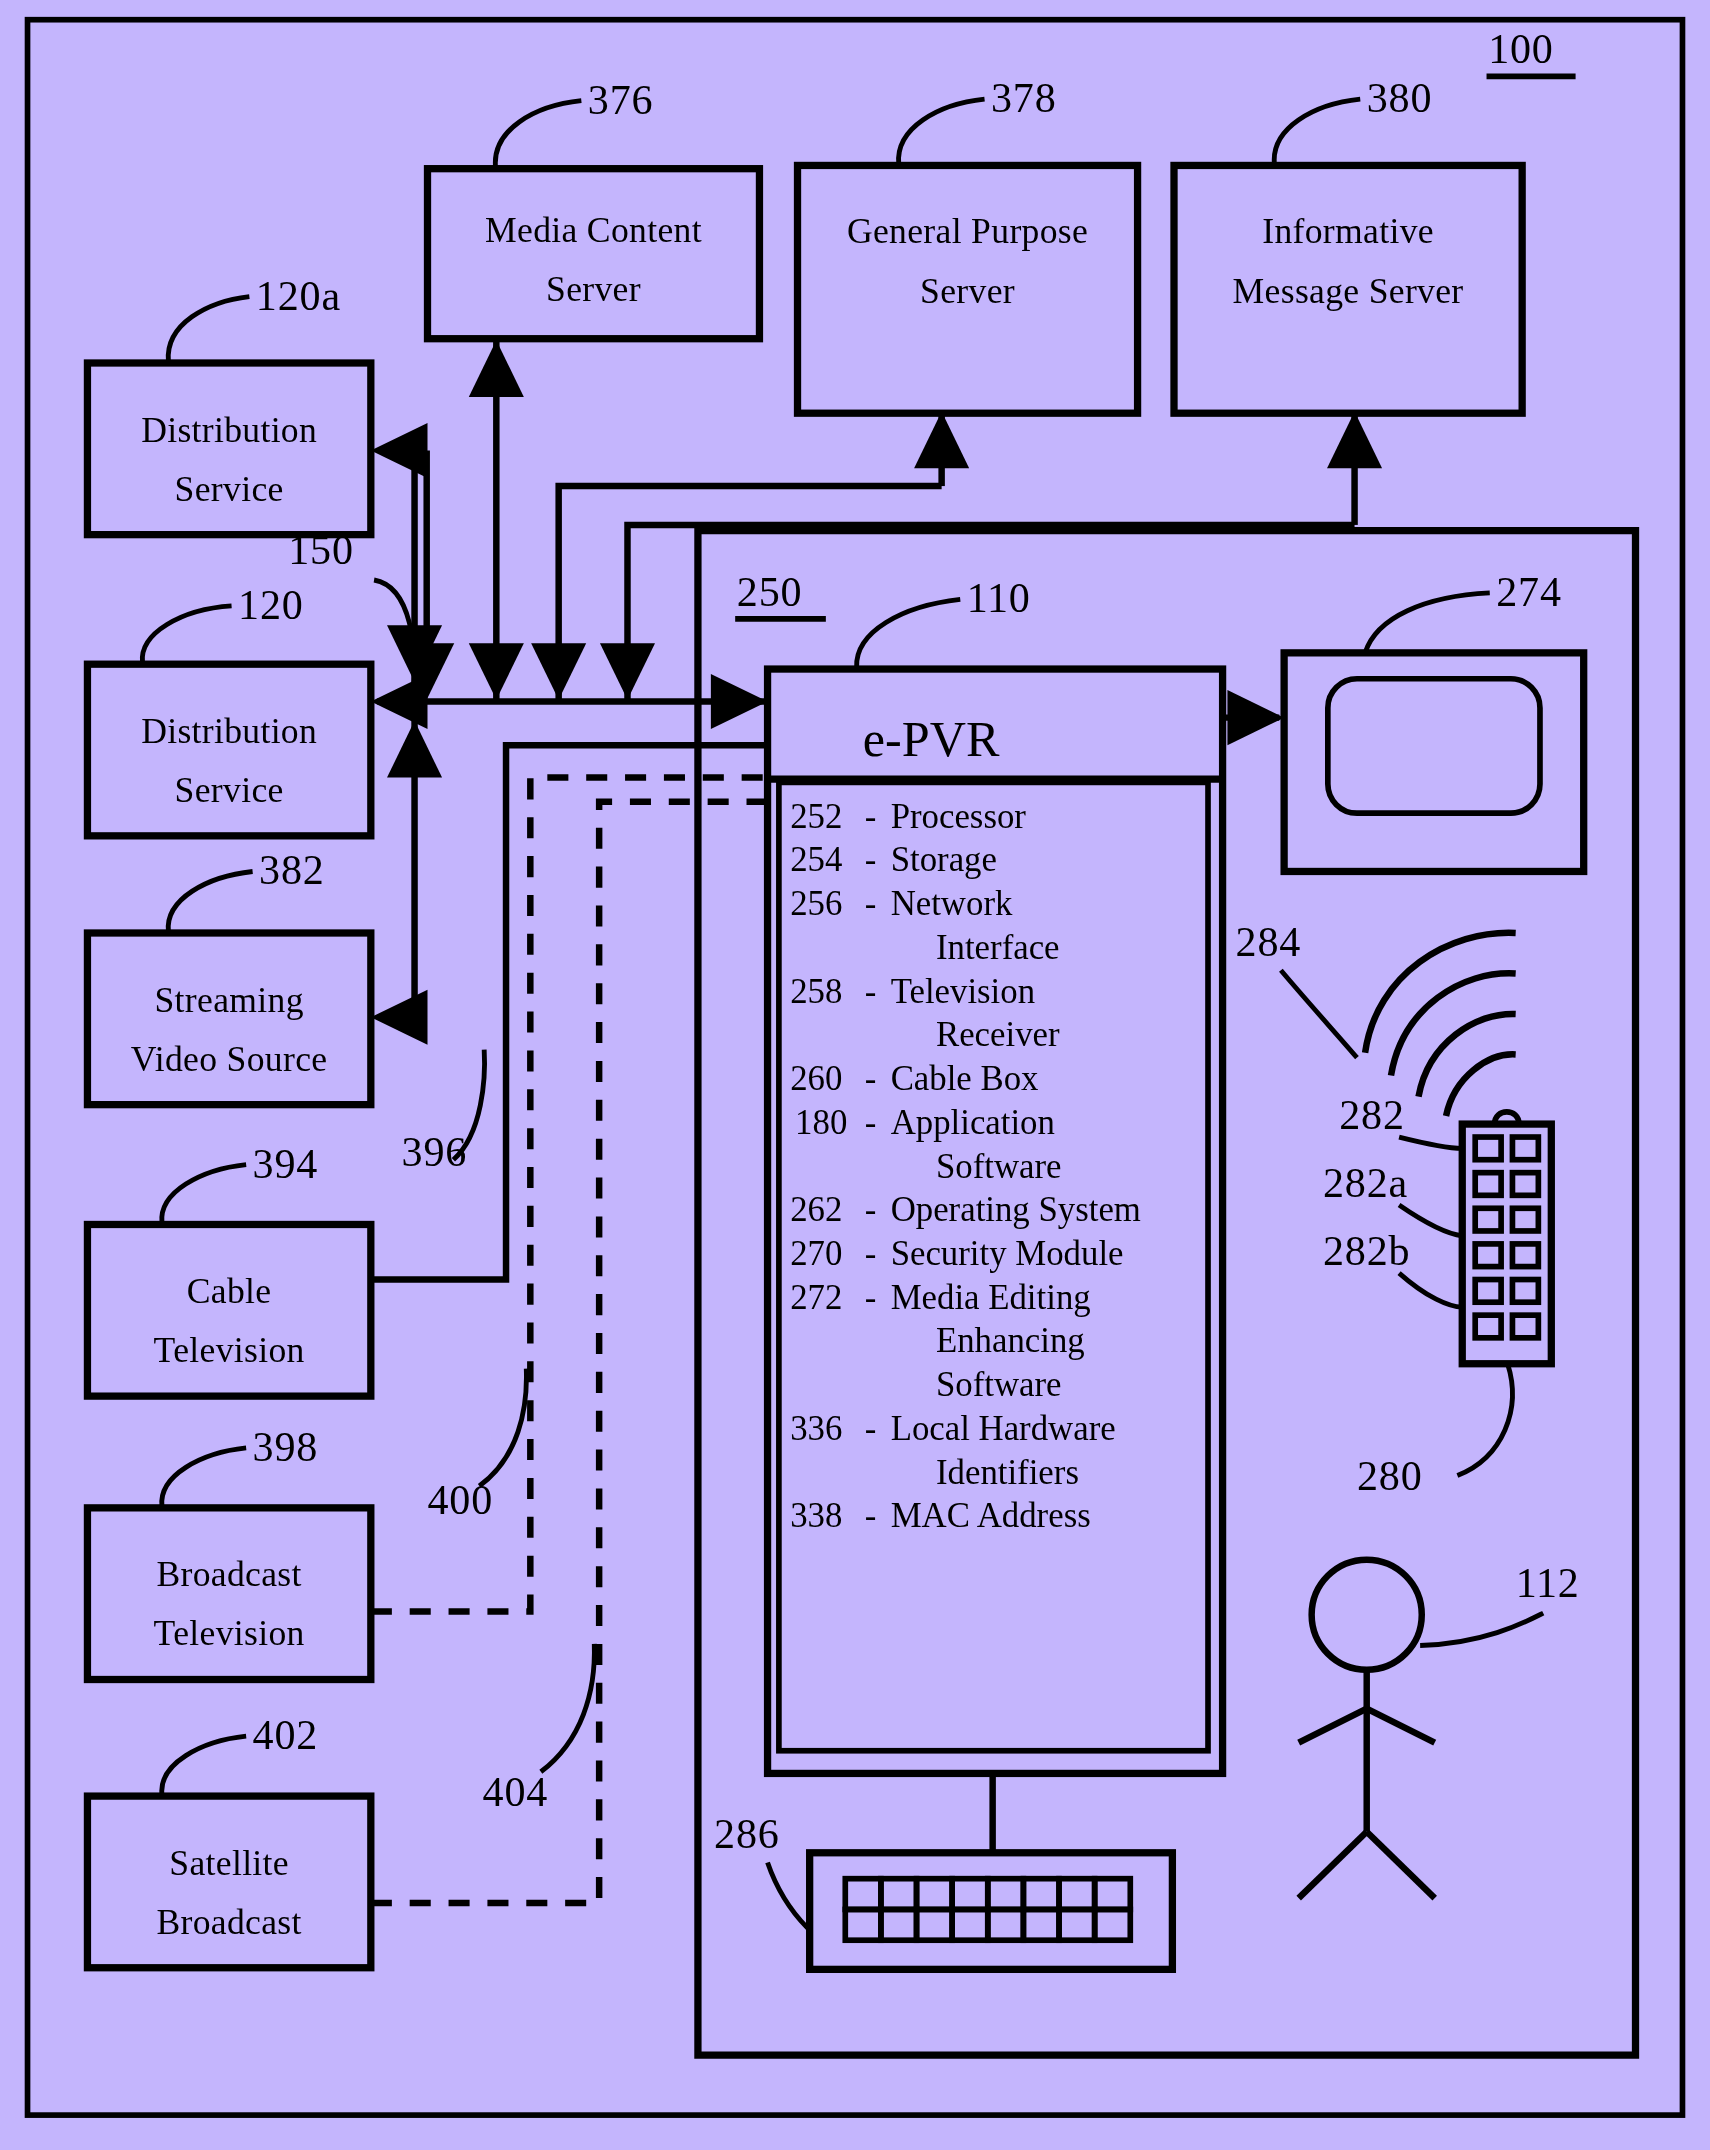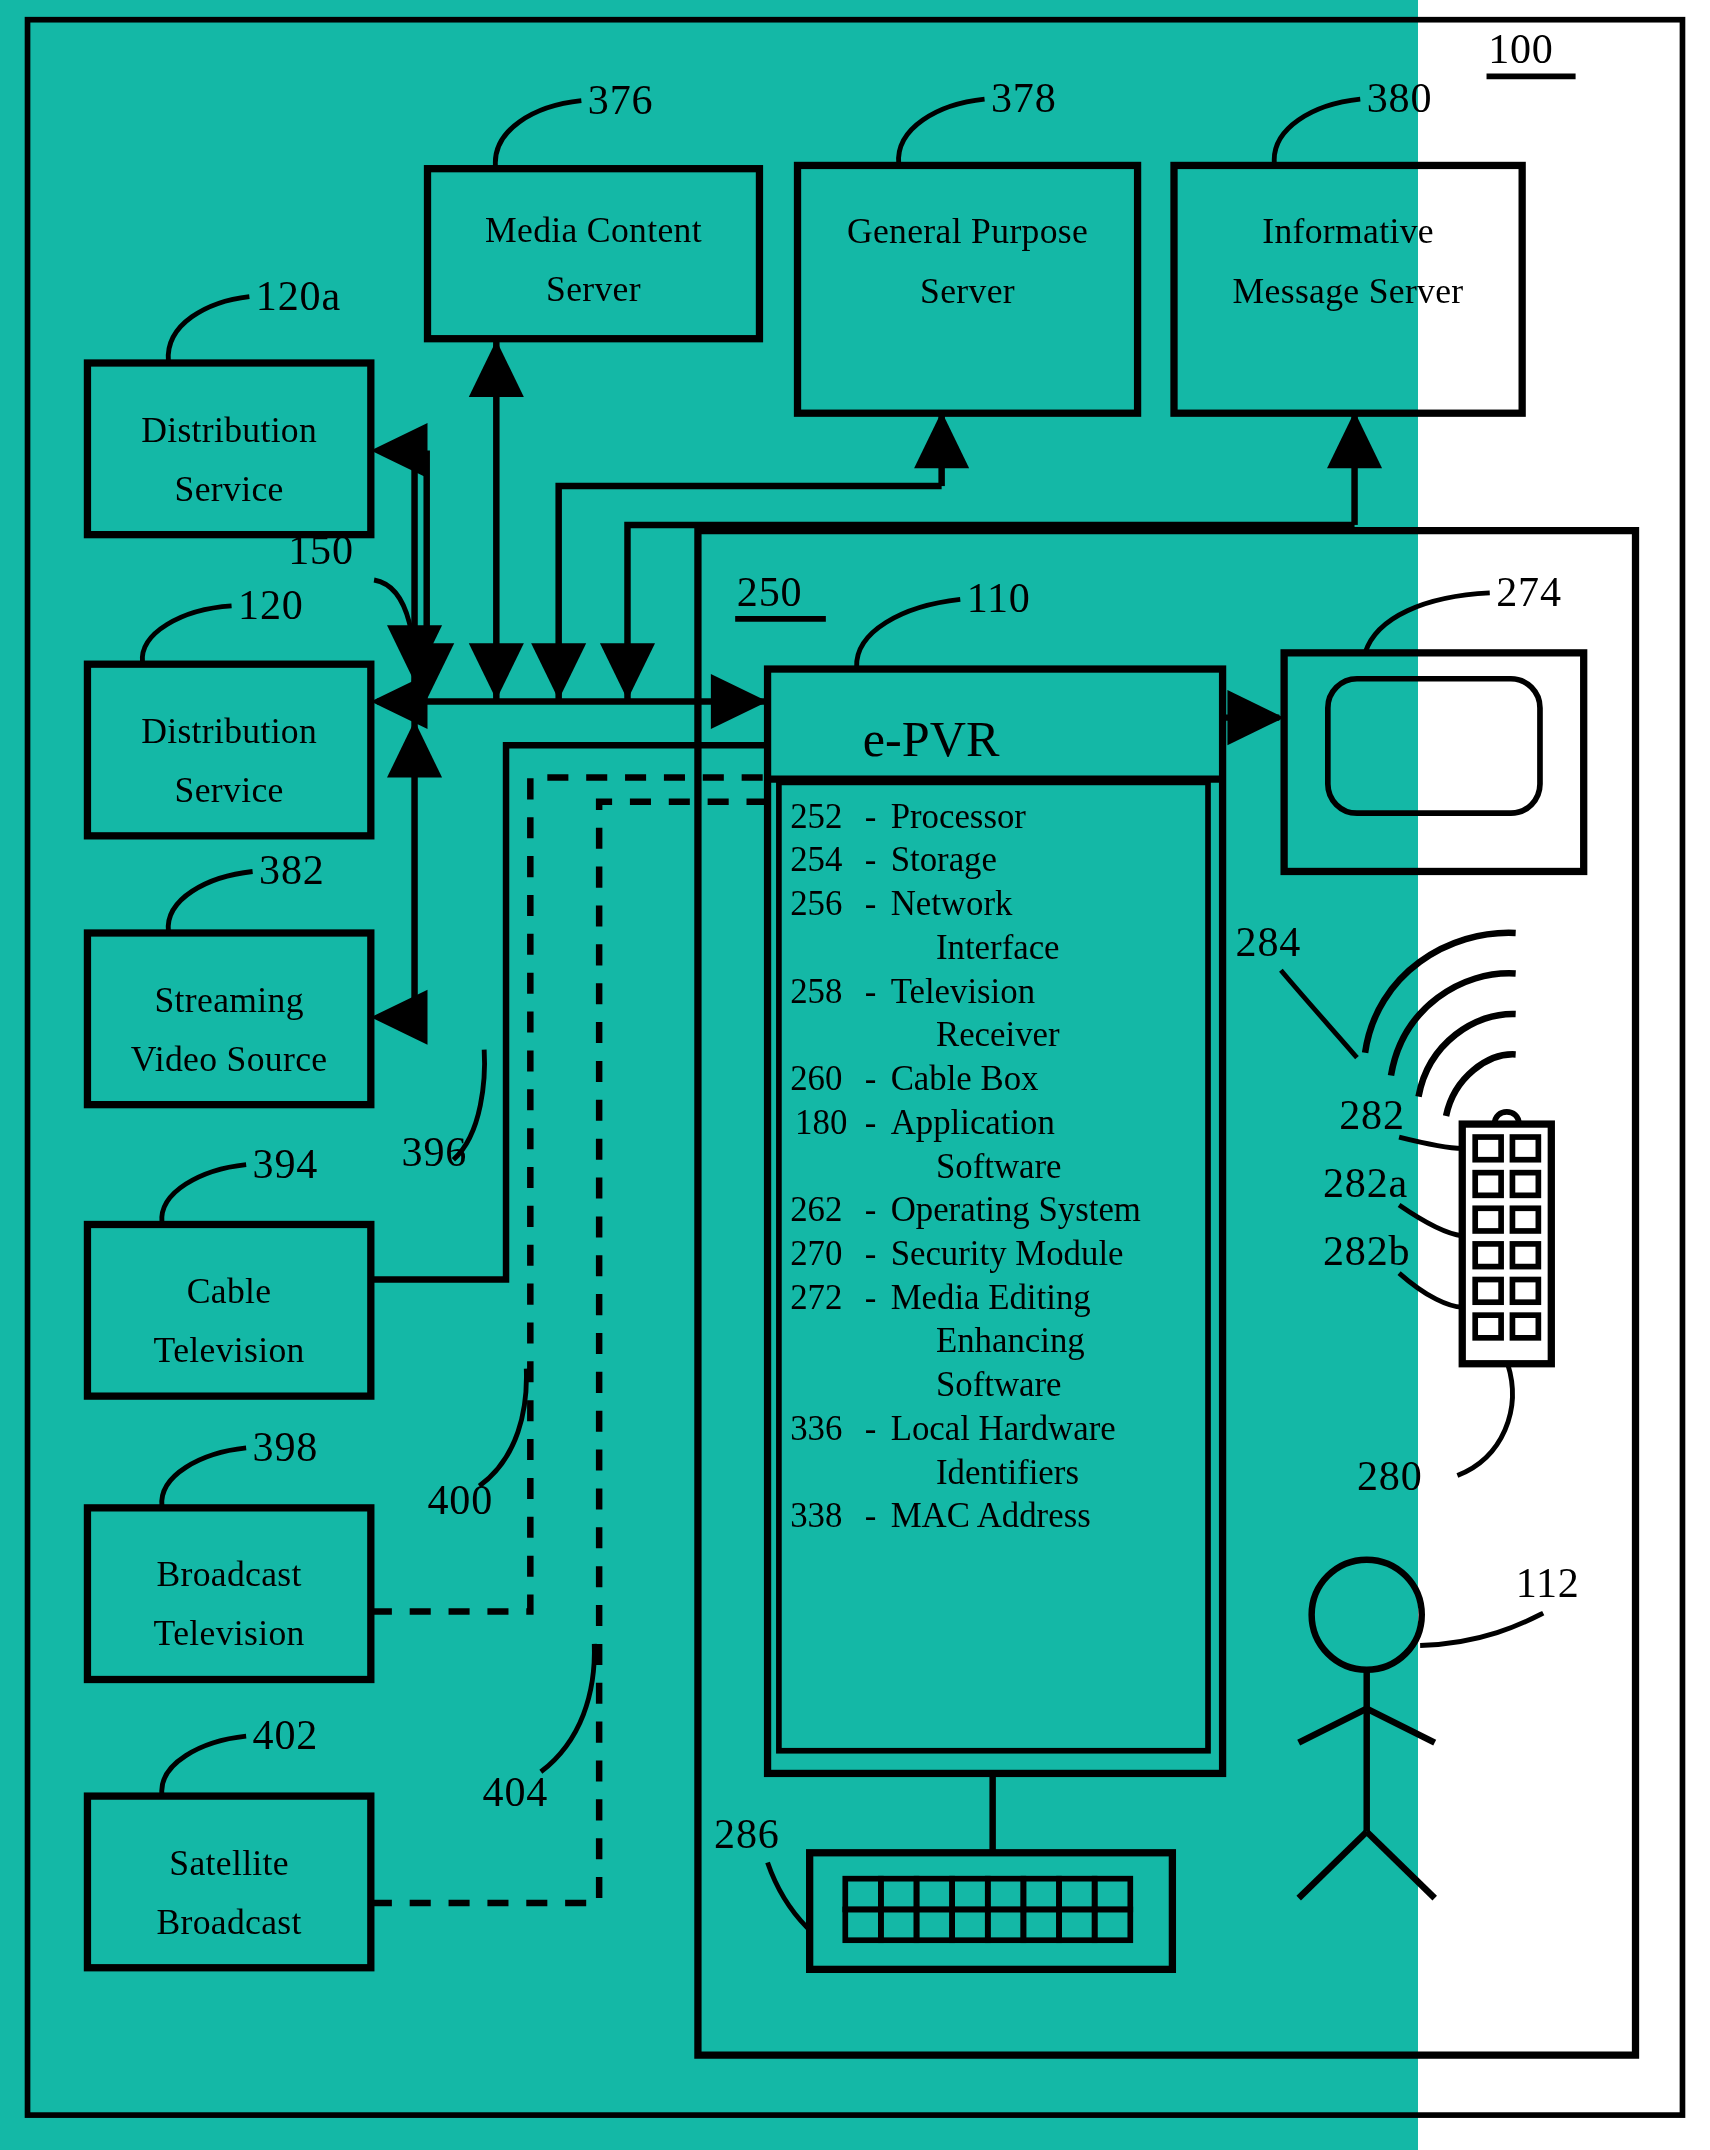--- a/index.html
+++ b/index.html
@@ -3,21 +3,21 @@
 <meta charset="utf-8">
 <title>Patent Figure — e-PVR System Diagram</title>
 <style>
   html,body{margin:0;padding:0;background:#ffffff;}
   body{
     width:1710px;height:2151px;
     font-family:"Liberation Serif","DejaVu Serif",serif;
     color:#000;
     overflow:hidden;
   }
-  #figure-root{position:relative;width:1418px;height:2151px;background:#14b8a6;}
+  #figure-root{position:relative;width:1710px;height:2151px;background:#c4b5fd;}
   svg#diagram{position:absolute;left:0;top:0;width:1710px;height:2151px;display:block;}
 
   .box-label{
     font-family:"Liberation Serif","DejaVu Serif",serif;
     font-size:44px;
     text-anchor:middle;
     fill:#000;
     letter-spacing:0.4px;
   }
   .ref-num{

